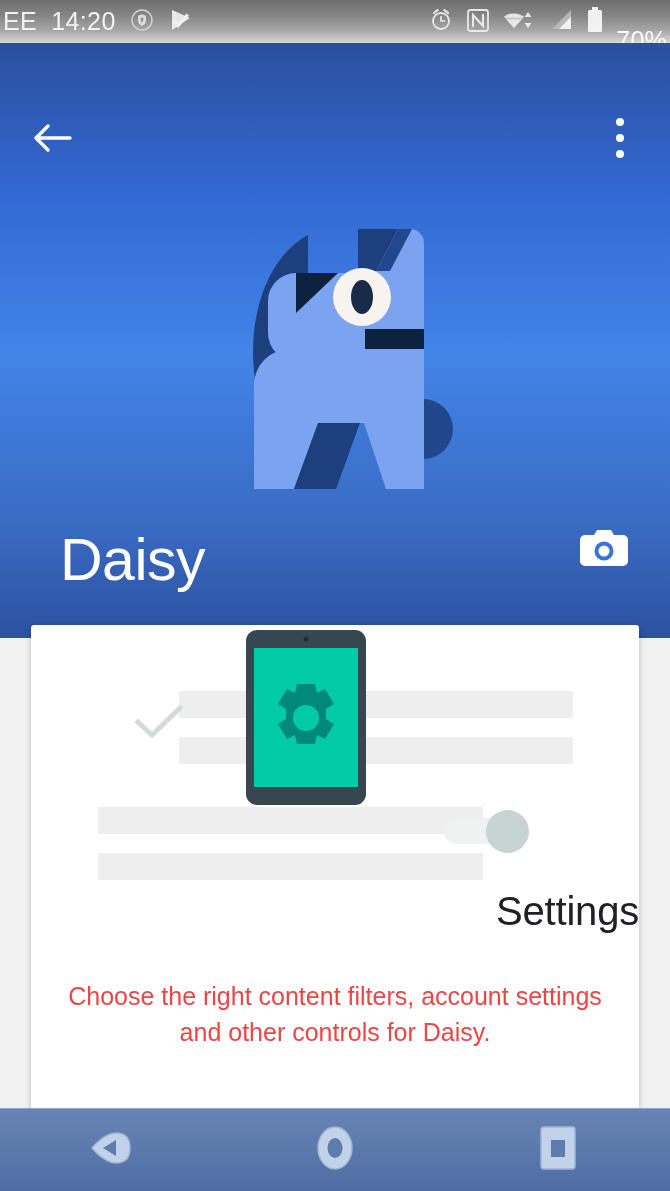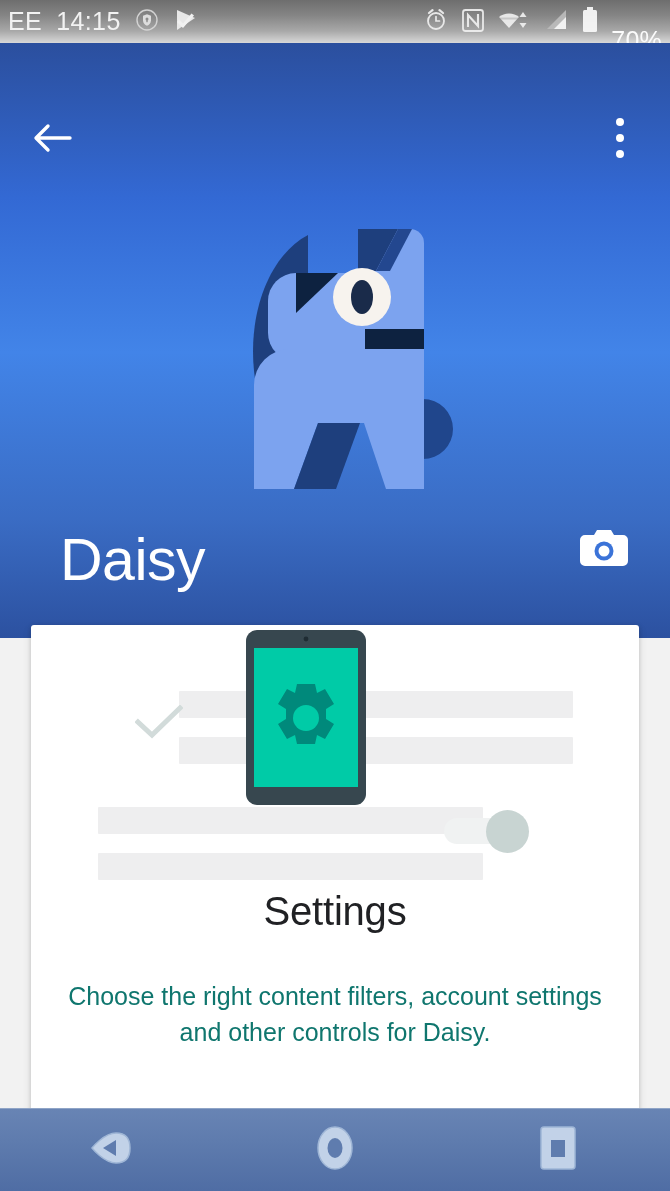--- a/index.html
+++ b/index.html
@@ -8,21 +8,21 @@
     font-family:"Liberation Sans", sans-serif;
     background:#f2f2f2;
     overflow:hidden;
   }
   #screen { position:relative; width:670px; height:1191px; overflow:hidden; background:#f2f2f2; }
 
   
   #statusbar {
     position:absolute; top:0; left:0; width:670px; height:43px;
     background:linear-gradient(to bottom,#6e6e6e 0%,#848484 35%,#a8a8a8 72%,#d8d8d8 100%);
-    display:flex; align-items:center; padding:0 8px;
+    display:flex; align-items:center; padding:0 3px;
     color:#f4f4f4;
   }
   #statusbar .left { display:flex; align-items:center; gap:14px; }
   #statusbar .right { margin-left:auto; display:flex; align-items:center; gap:12px; }
   .st-text { font-size:25px; letter-spacing:.4px; color:#f2f2f2; font-weight:400; }
   .st-icon { display:block; opacity:.92; }
   .battery-pct { font-size:25px; color:#fbfbfb; letter-spacing:.2px;margin-top:37px; }
 
   
   #hero {
@@ -57,46 +57,46 @@
   .gbar.b2 { left:148px; top:112px; width:394px; }
   .gbar.b3 { left:67px;  top:182px; width:385px; }
   .gbar.b4 { left:67px;  top:228px; width:385px; }
   #check { position:absolute; left:104px; top:80px; width:48px; height:34px; }
   #toggle { position:absolute; left:413px; top:185px; width:85px; height:40px; }
   #toggle .track { position:absolute; left:0; top:8px; width:62px; height:26px; border-radius:13px; background:#f0f2f2; }
   #toggle .thumb { position:absolute; left:42px; top:0; width:43px; height:43px; border-radius:50%; background:#c8d4d2; }
   #tablet { position:absolute; left:215px; top:5px; width:120px; height:175px; }
 
   #card-title {
-    text-align:center; font-size:40px; font-weight:400; color:#202124;
+    text-align:right; font-size:40px; font-weight:400; color:#202124;
     margin-top:14px; letter-spacing:-0.2px;
   }
   #card-body {
-    text-align:center; font-size:25px; line-height:1.45; color:#0f766e;
+    text-align:center; font-size:25px; line-height:1.45; color:#ef4444;
     margin:44px 36px 0 36px;
   }
 
   
   #navbar {
     position:absolute; left:0; bottom:0; width:670px; height:83px;
     background:linear-gradient(to bottom,#6884b4 0%,#5f7cae 38%,#4f6da4 100%);
     display:flex; align-items:center; justify-content:space-around;
     border-top:1px solid #8fa4c6;
   }
   .nav-btn { width:120px; height:83px; display:flex; align-items:center; justify-content:center; cursor:pointer; }
 </style>
 </head>
 <body>
 
 <div id="screen">
 
   <div id="statusbar">
     <div class="left">
       <span class="st-text">EE</span>
-      <span class="st-text">14:15</span>
+      <span class="st-text">14:20</span>
       <span class="st-icon">
         <svg width="24" height="24" viewBox="0 0 24 24">
           <circle cx="12" cy="12" r="10" fill="none" stroke="#d9d9d9" stroke-width="1.4"></circle>
           <path d="M12 6.2 L16 7.8 V12.2 C16 14.9 14.2 16.9 12 17.8 C9.8 16.9 8 14.9 8 12.2 V7.8 Z" fill="#e4e4e4"></path>
           <circle cx="12" cy="11" r="1.5" fill="#8d8d8d"></circle>
           <rect x="11.3" y="11.6" width="1.4" height="2.6" fill="#8d8d8d"></rect>
         </svg>
       </span>
       <span class="st-icon">
         <svg width="26" height="26" viewBox="0 0 26 26">

